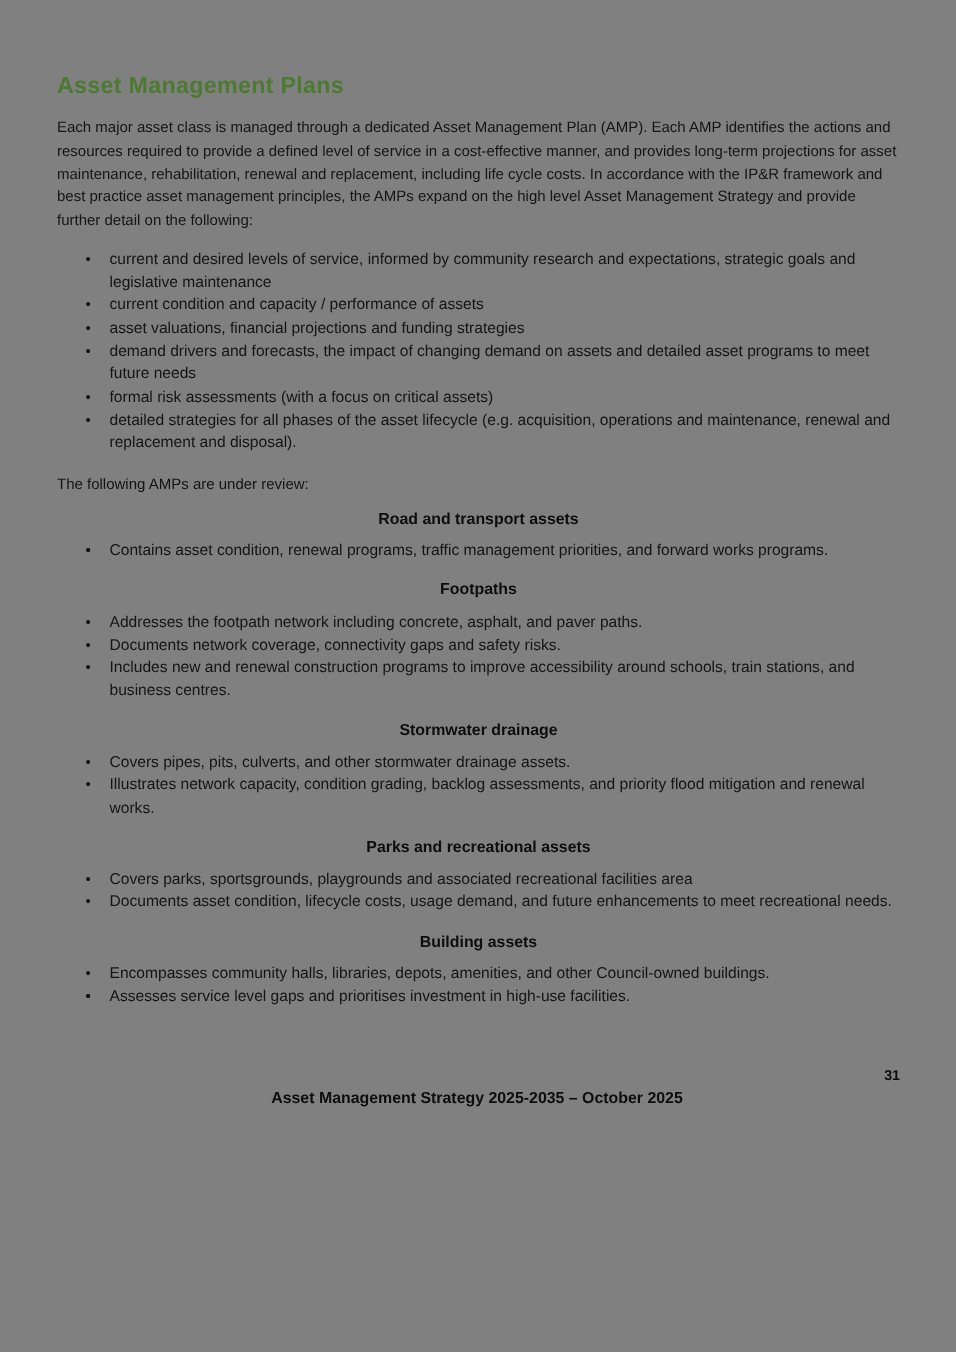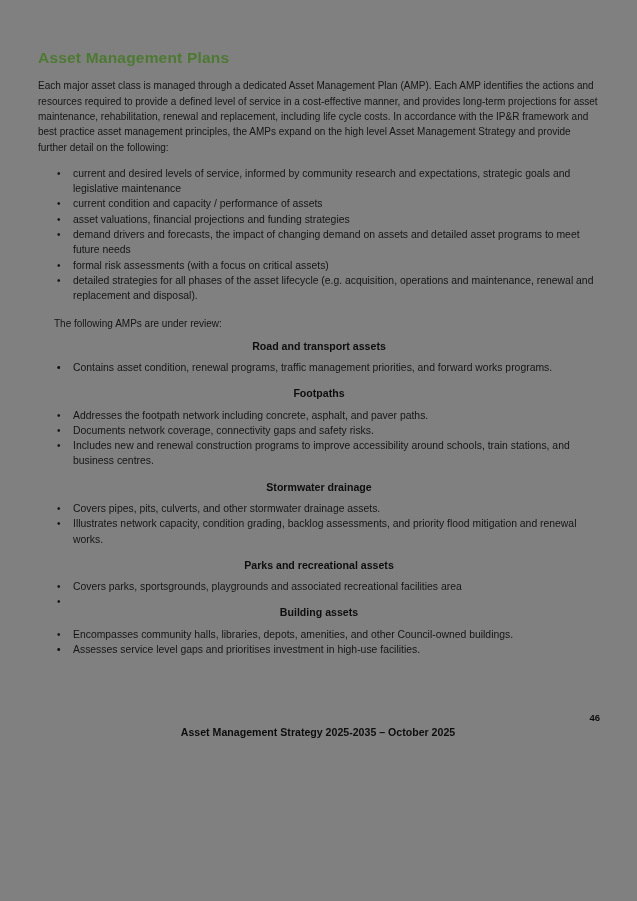--- a/index.html
+++ b/index.html
@@ -32,21 +32,20 @@
   p.body-text {
     font-size: 10px;
     line-height: 15.3px;
     margin: 0 0 11px 0;
     text-align: left;
     color: #141414;
     max-width: 565px;
   }
   p.body-text.tight {
     margin-bottom: 9px;
-    margin-left: 16px;
   }
   h3.sub-heading {
     font-size: 10.6px;
     font-weight: bold;
     color: #0d0d0d;
     margin: 0 0 7px 0;
     line-height: 1.25;
     text-align: center;
   }
   ul.bullets {
@@ -185,20 +184,21 @@
 
   <div class="section-block">
     <h3 class="sub-heading">Parks and recreational assets</h3>
     <ul class="bullets">
       <li>
         <span class="bullet-dot">•</span>
         <span>Covers parks, sportsgrounds, playgrounds and associated recreational facilities area</span>
       </li>
       <li>
         <span class="bullet-dot">•</span>
+        <span>Documents asset condition, lifecycle costs, usage demand, and future enhancements to meet recreational needs.</span>
       </li>
     </ul>
   </div>
 
   <div class="section-block">
     <h3 class="sub-heading">Building assets</h3>
     <ul class="bullets">
       <li>
         <span class="bullet-dot">•</span>
         <span>Encompasses community halls, libraries, depots, amenities, and other Council-owned buildings.</span>
@@ -207,17 +207,17 @@
         <span class="bullet-dot">•</span>
       </li>
       <li>
         <span class="bullet-dot">•</span>
         <span>Assesses service level gaps and prioritises investment in high-use facilities.</span>
       </li>
     </ul>
   </div>
 
   <div class="footer">
-    <div class="footer-page-number">46</div>
+    <div class="footer-page-number">31</div>
     <div class="footer-title">Asset Management Strategy 2025-2035 – October 2025</div>
   </div>
 
 </div>
 
 </body></html>

